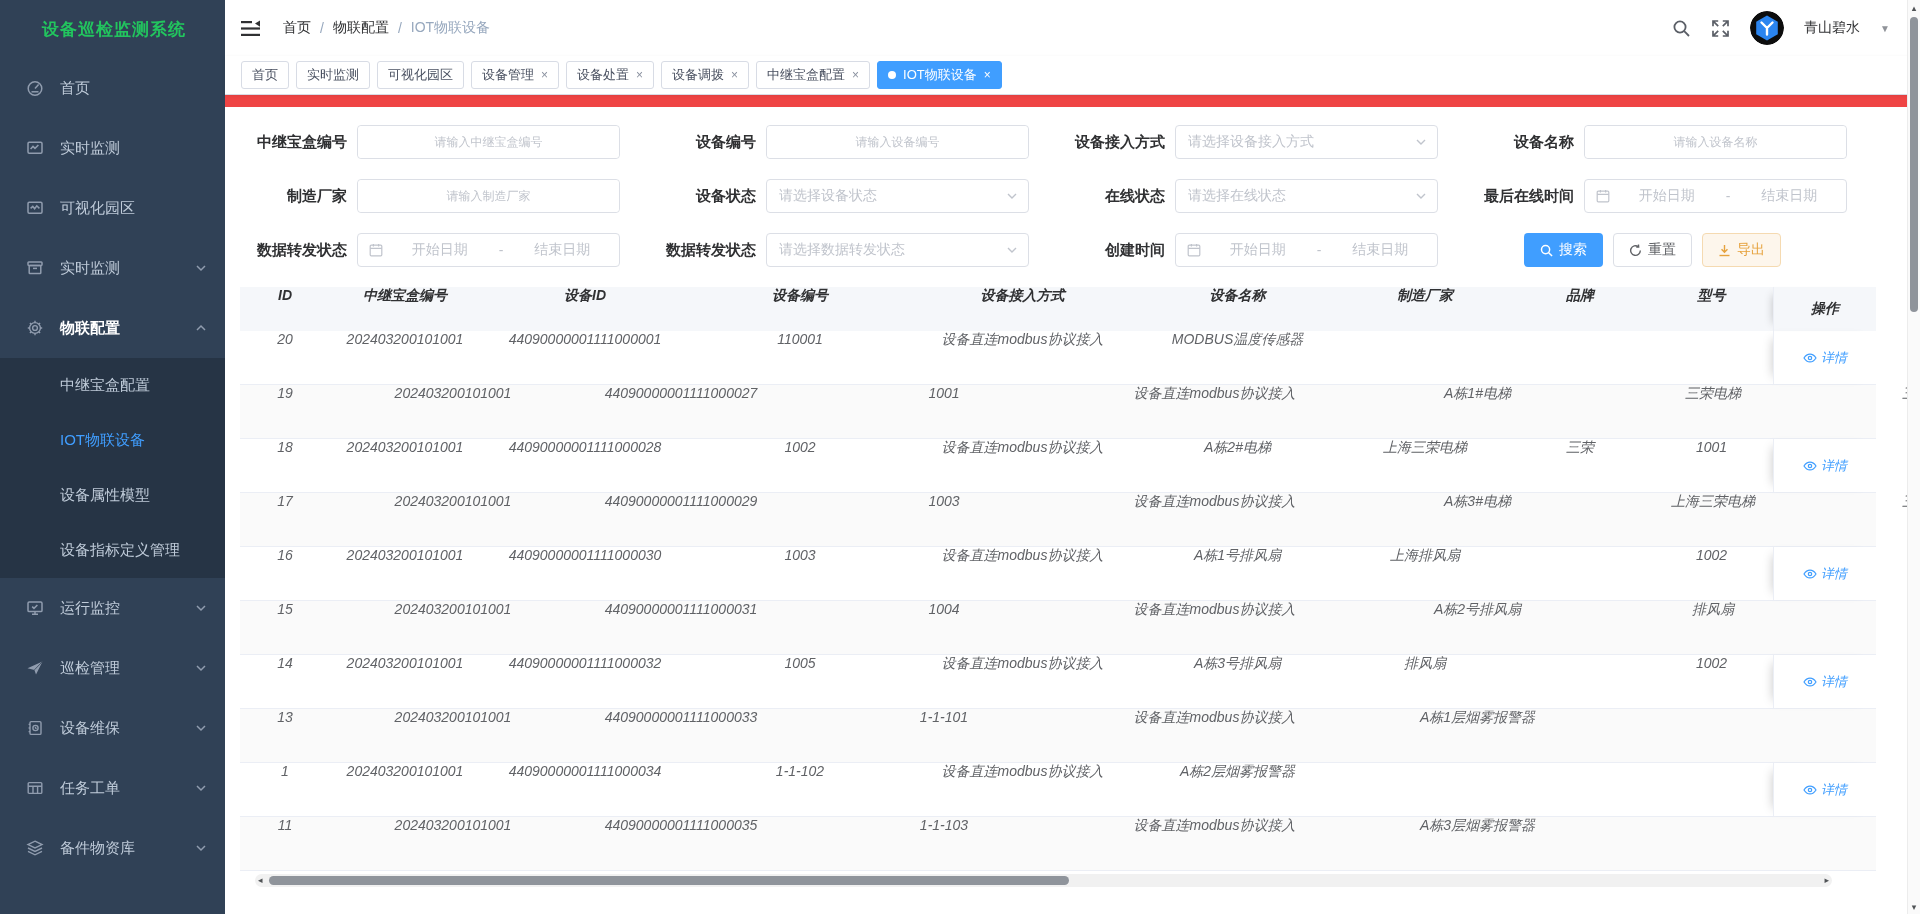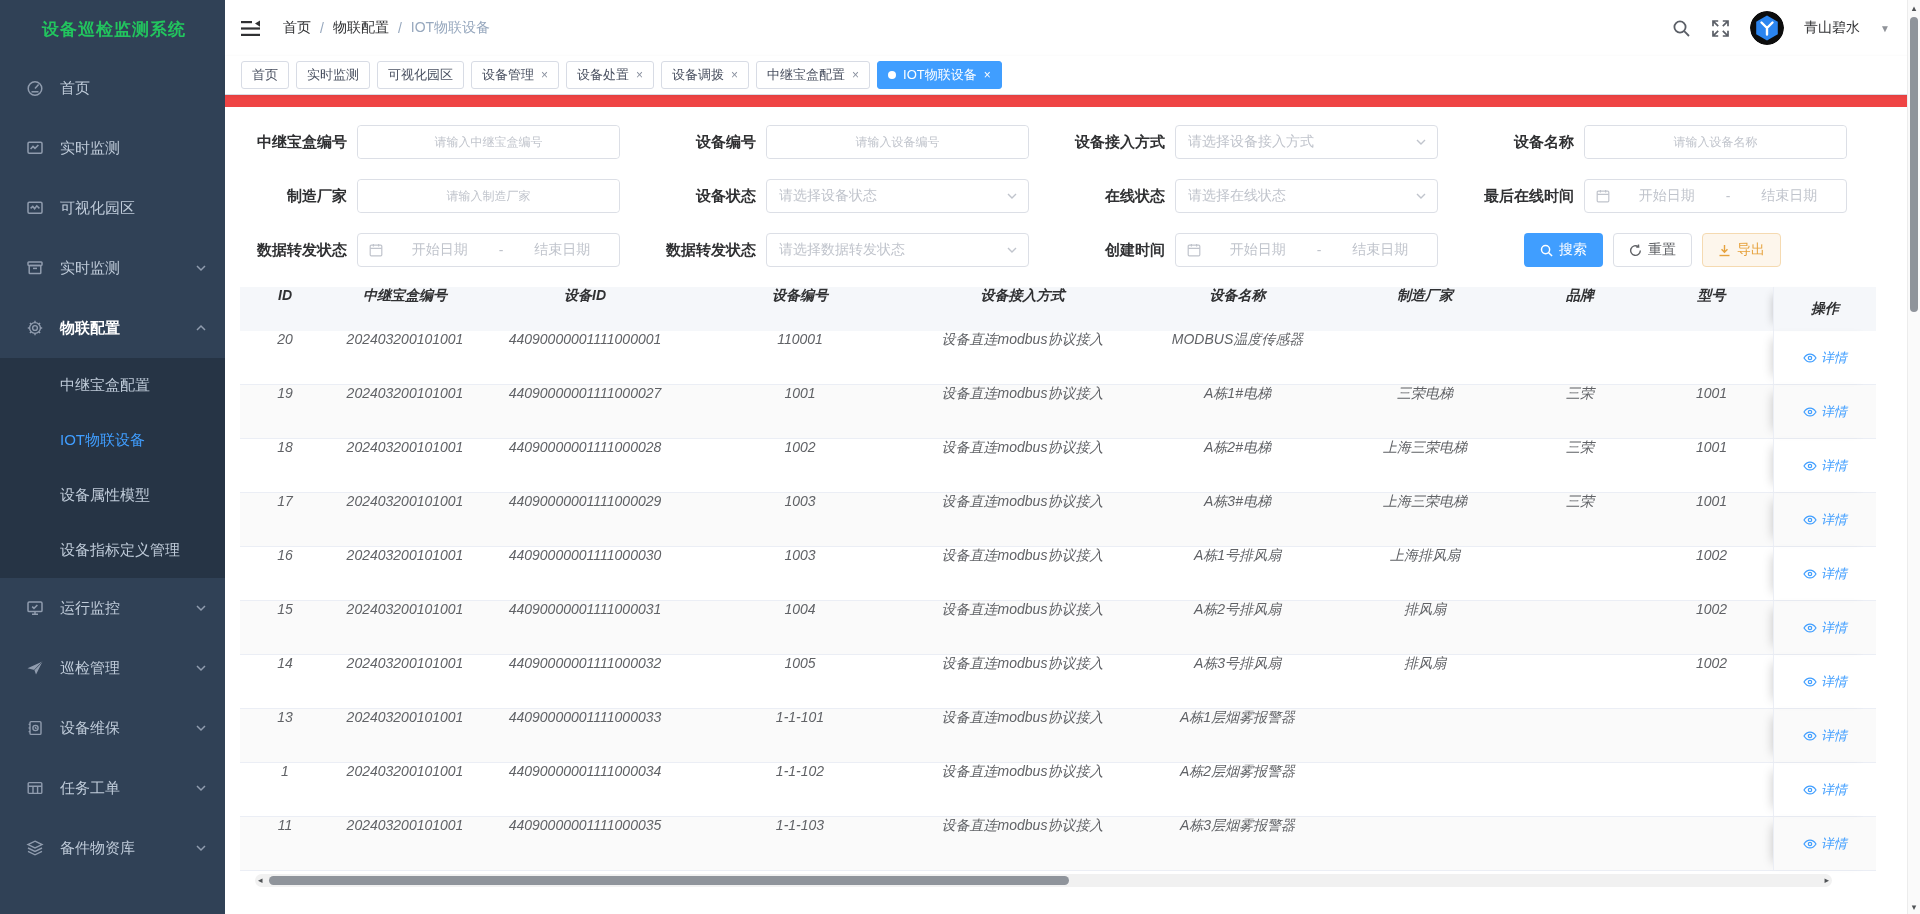--- a/index.html
+++ b/index.html
@@ -61,21 +61,21 @@
   .btn svg { width:13px; height:13px; }
   .btn-primary { background:#409eff; color:#fff; }
   .btn-default { background:#fff; border-color:#dcdfe6; color:#606266; }
   .btn-export { background:#fdf6ec; border-color:#f5dab1; color:#e6a23c; }
 
   
   .table-wrap { margin:20px 44px 0 15px; font-size:14px; }
   .trow { display:flex; align-items:flex-start;font-style:italic; }
   .thead { height:44px; background:#f5f7fa; font-weight:bold; color:#303133; }
   .tbody .trow { height:54px; background:#fff; border-bottom:1px solid #ebeef5; color:#606266; }
-  .tbody .trow.striped { background:#fafafa; }
+  .tbody .trow.striped { background:#fafafa;gap:48px; }
   .tcell { text-align:center; padding:0 6px; overflow:hidden; white-space:nowrap; flex:none; }
   .c0{width:90px} .c1{width:150px} .c2{width:210px} .c3{width:220px} .c4{width:225px}
   .c5{width:205px} .c6{width:170px} .c7{width:140px} .c8{width:123px}
   .c9{width:103px; height:100%; display:flex; align-items:center; justify-content:center;
       border-left:1px solid #ebeef5; box-shadow:-8px 0 10px -8px rgba(0,0,0,.22); }
   .detail-link { color:#409eff; font-size:13px; display:inline-flex; align-items:center; gap:4px; cursor:pointer; }
   .detail-link svg { width:14px; height:14px; }
 
   
   .h-scrollbar { height:13px; margin:3px 44px 0 15px; background:#f1f1f1; border-radius:7px; position:relative; display:flex; align-items:center; justify-content:space-between; padding:0 3px; }

